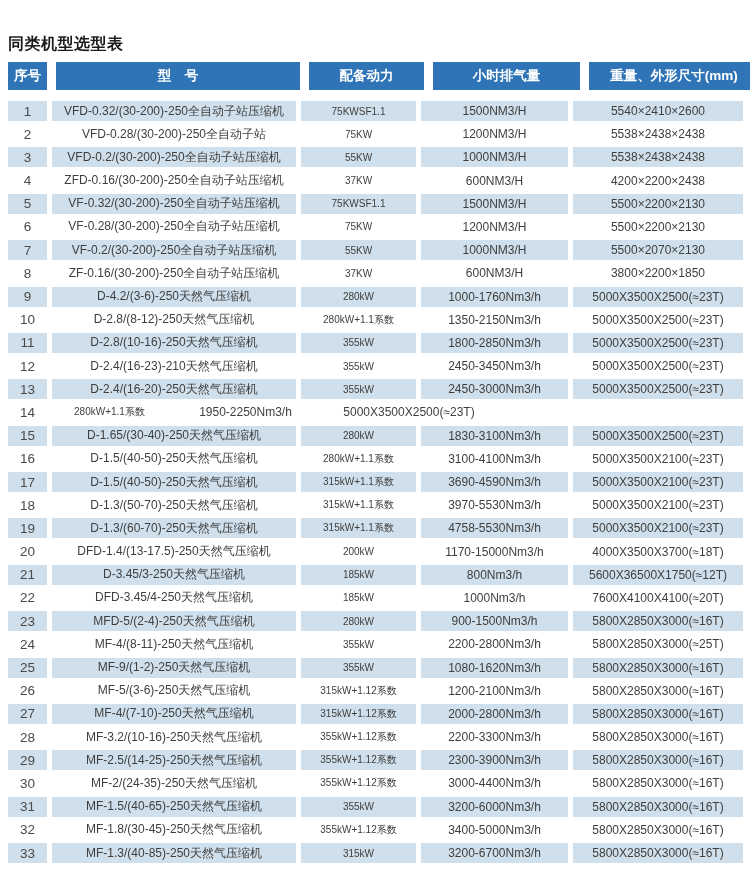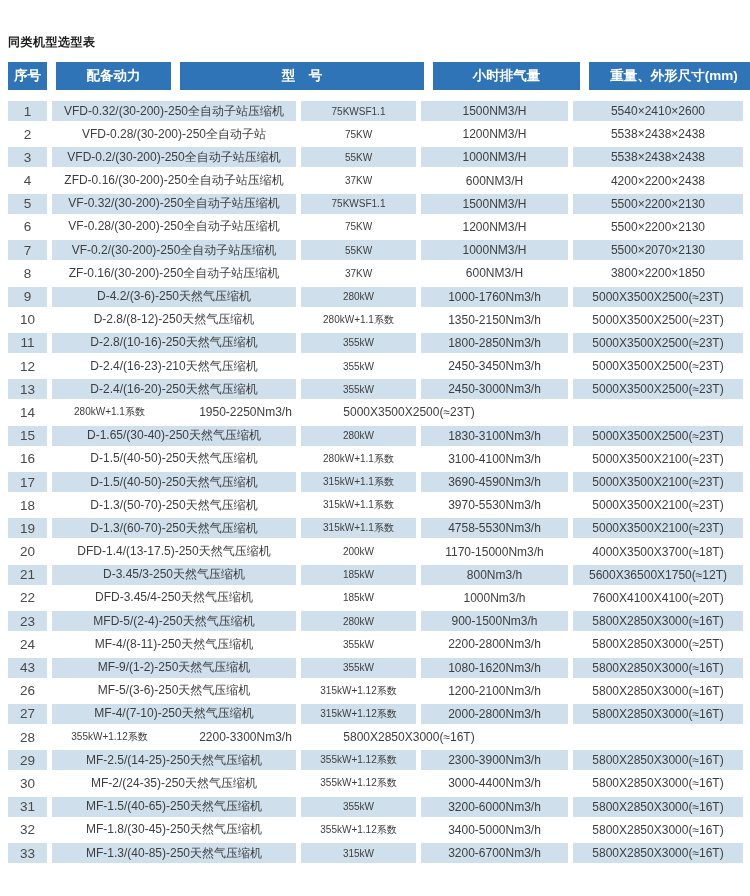--- a/index.html
+++ b/index.html
@@ -8,21 +8,21 @@
   }
   *{box-sizing:border-box; margin:0; padding:0;}
   html,body{width:750px; height:896px;}
   body{
     background:var(--page-bg);
     font-family:"Liberation Sans","DejaVu Sans",sans-serif;
     position:relative; overflow:hidden;
   }
   .page-title{
     position:absolute; left:8px; top:34px;
-    font-size:12px; font-weight:bold; color:var(--title-text);
+    font-size:16px; font-weight:bold; color:var(--title-text);
     letter-spacing:0.5px;
   }
   .thead{
     position:absolute; left:8px; top:62px;
     display:flex; gap:9px;
   }
   .thead .cell{
     background:var(--hdr-bg); color:var(--hdr-text);
     font-weight:bold; font-size:13.5px; height:28px;
     display:flex; align-items:center; justify-content:center;
@@ -48,22 +48,22 @@
   .trow .c0{font-size:13.5px; color:#4a4a4a;}
   .trow .c2{font-size:10px;}
 </style>
 </head>
 <body>
 
 <div class="page-title">同类机型选型表</div>
 
 <div class="thead">
   <div class="cell c0">序号</div>
+  <div class="cell c1">型　号</div>
   <div class="cell c2">配备动力</div>
-  <div class="cell c1">型　号</div>
   <div class="cell c3">小时排气量</div>
   <div class="cell c4">重量、外形尺寸(mm)</div>
 </div>
 
 <div class="tbody" id="tbody">
     <div class="trow striped">
       <div class="cell c0">1</div>
       <div class="cell c1">VFD-0.32/(30-200)-250全自动子站压缩机</div>
       <div class="cell c2">75KWSF1.1</div>
       <div class="cell c3">1500NM3/H</div>
@@ -223,21 +223,21 @@
       <div class="cell c4">5800X2850X3000(≈16T)</div>
     </div>
     <div class="trow">
       <div class="cell c0">24</div>
       <div class="cell c1">MF-4/(8-11)-250天然气压缩机</div>
       <div class="cell c2">355kW</div>
       <div class="cell c3">2200-2800Nm3/h</div>
       <div class="cell c4">5800X2850X3000(≈25T)</div>
     </div>
     <div class="trow striped">
-      <div class="cell c0">43</div>
+      <div class="cell c0">25</div>
       <div class="cell c1">MF-9/(1-2)-250天然气压缩机</div>
       <div class="cell c2">355kW</div>
       <div class="cell c3">1080-1620Nm3/h</div>
       <div class="cell c4">5800X2850X3000(≈16T)</div>
     </div>
     <div class="trow">
       <div class="cell c0">26</div>
       <div class="cell c1">MF-5/(3-6)-250天然气压缩机</div>
       <div class="cell c2">315kW+1.12系数</div>
       <div class="cell c3">1200-2100Nm3/h</div>
@@ -245,20 +245,21 @@
     </div>
     <div class="trow striped">
       <div class="cell c0">27</div>
       <div class="cell c1">MF-4/(7-10)-250天然气压缩机</div>
       <div class="cell c2">315kW+1.12系数</div>
       <div class="cell c3">2000-2800Nm3/h</div>
       <div class="cell c4">5800X2850X3000(≈16T)</div>
     </div>
     <div class="trow">
       <div class="cell c0">28</div>
+      <div class="cell c1">MF-3.2/(10-16)-250天然气压缩机</div>
       <div class="cell c2">355kW+1.12系数</div>
       <div class="cell c3">2200-3300Nm3/h</div>
       <div class="cell c4">5800X2850X3000(≈16T)</div>
     </div>
     <div class="trow striped">
       <div class="cell c0">29</div>
       <div class="cell c1">MF-2.5/(14-25)-250天然气压缩机</div>
       <div class="cell c2">355kW+1.12系数</div>
       <div class="cell c3">2300-3900Nm3/h</div>
       <div class="cell c4">5800X2850X3000(≈16T)</div>

